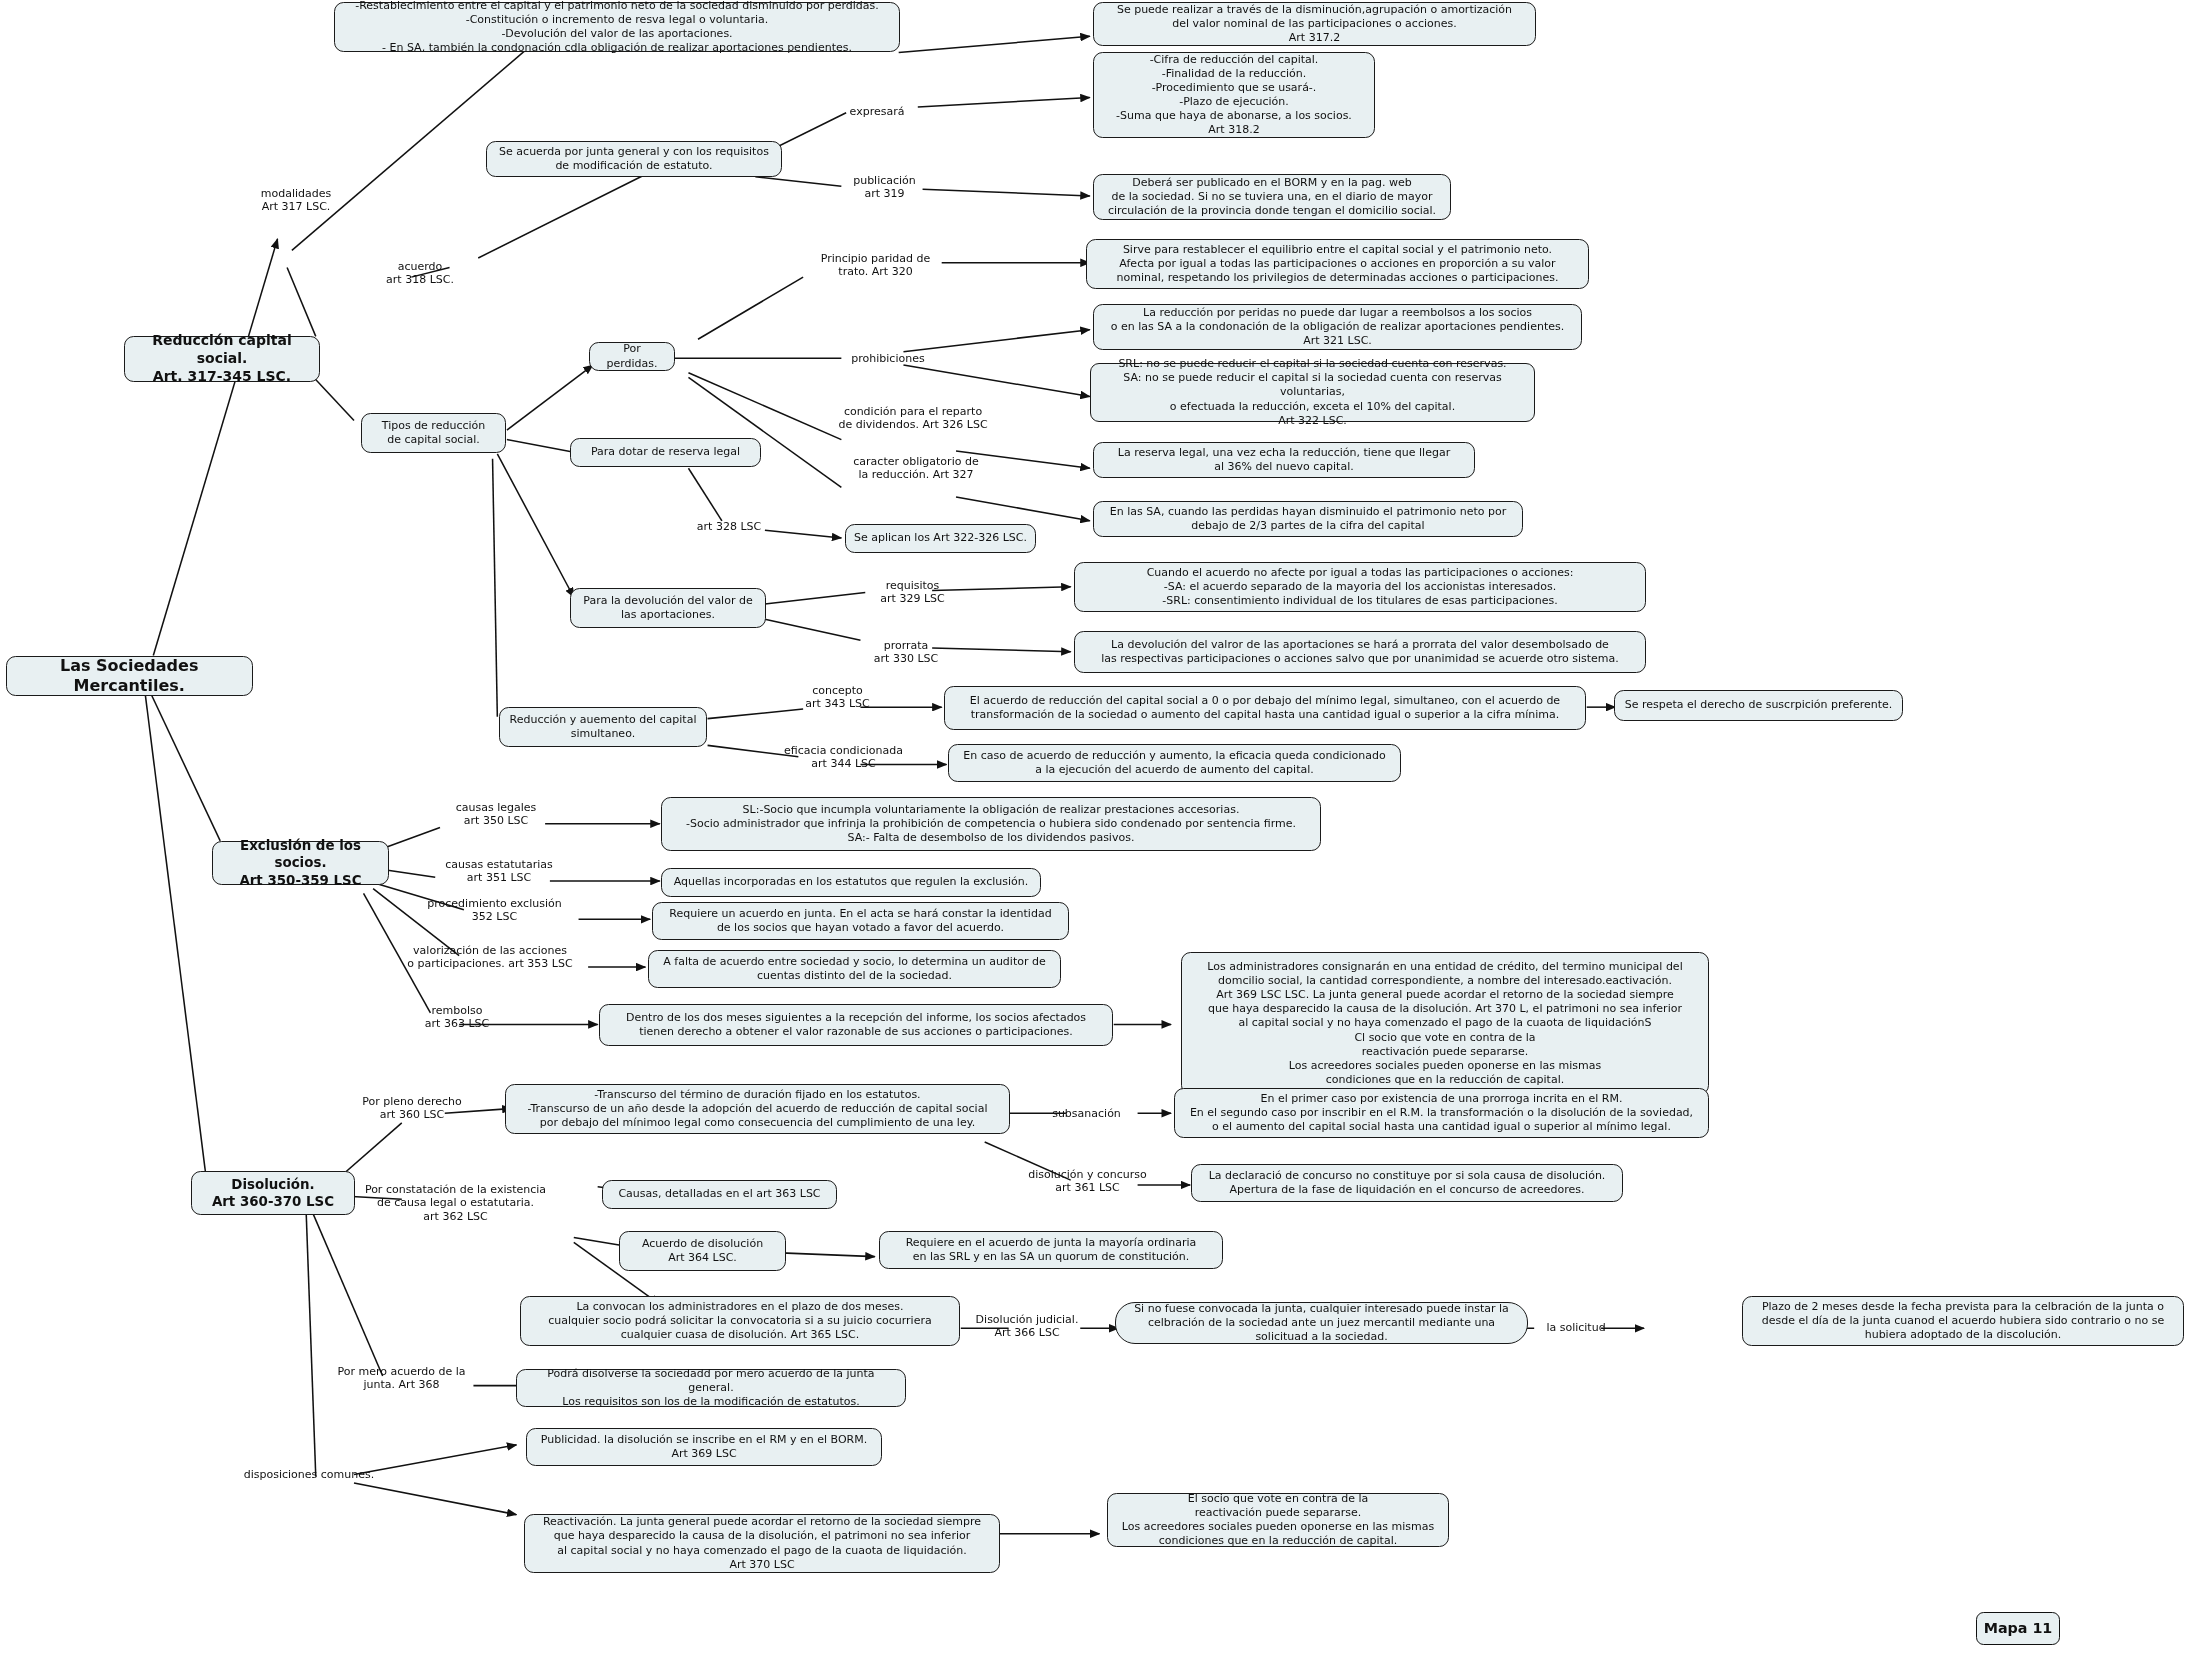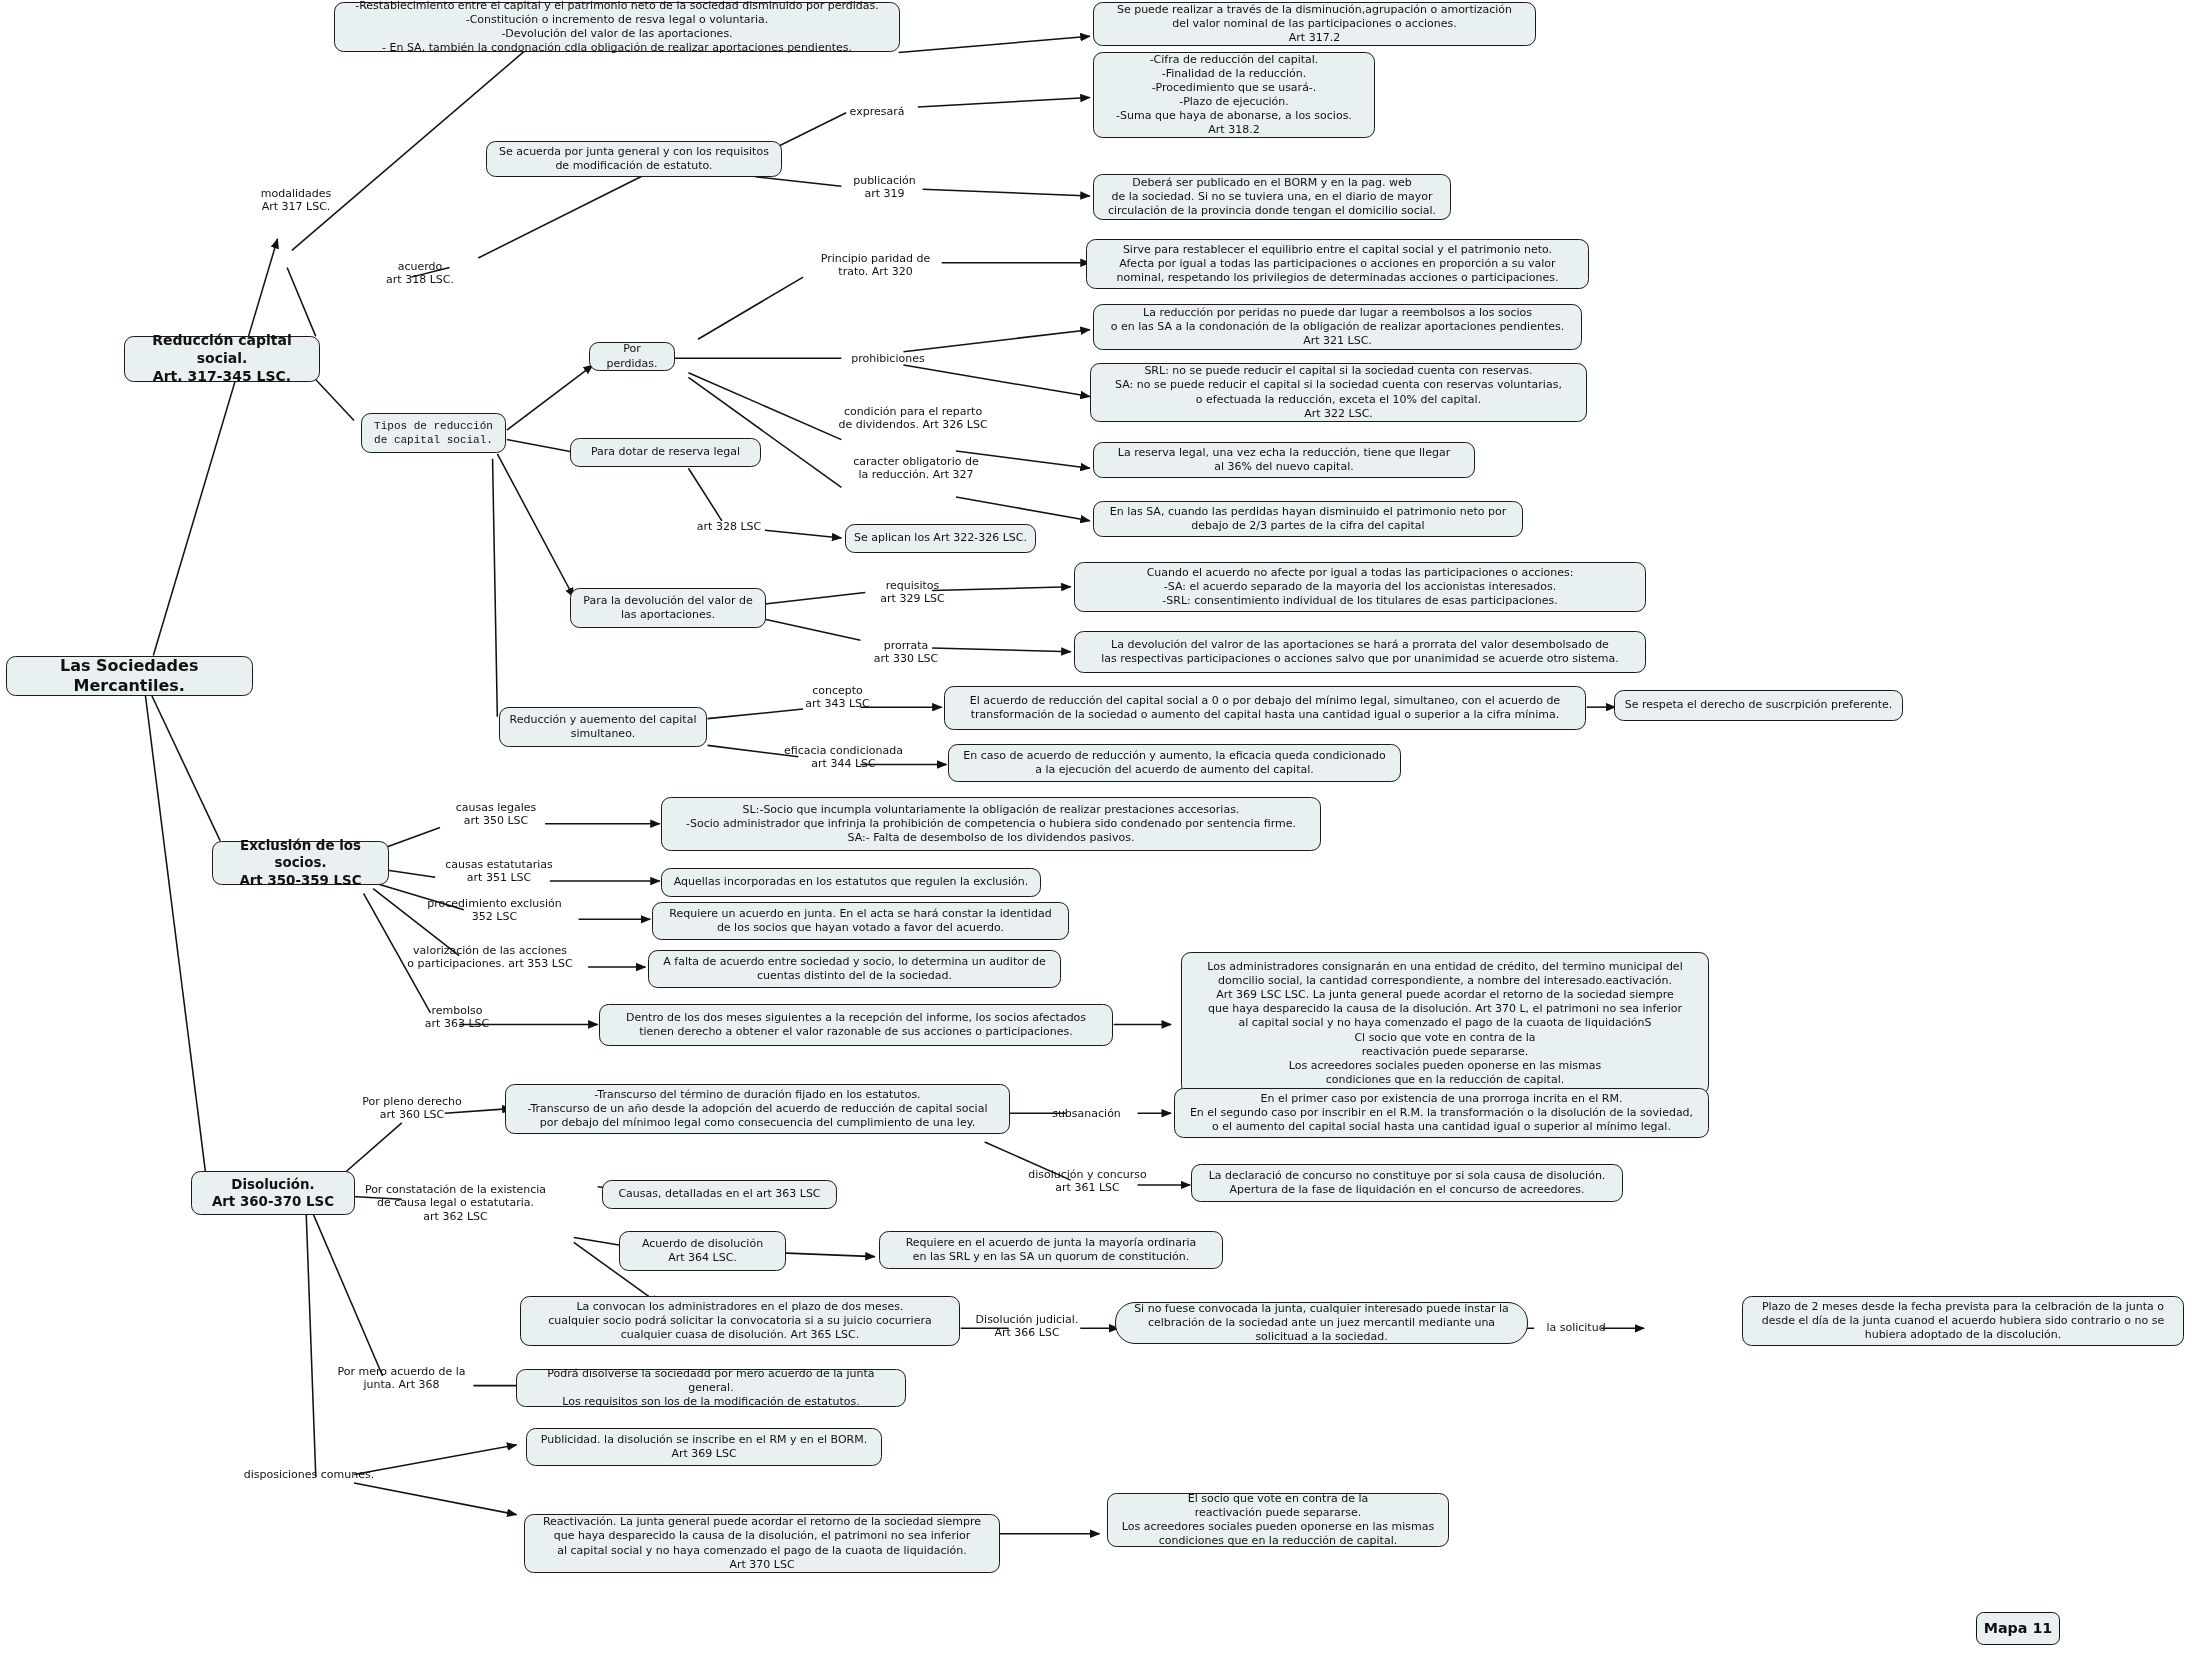--- a/index.html
+++ b/index.html
@@ -198,34 +198,34 @@
 -Finalidad de la reducción.
 -Procedimiento que se usará-.
 -Plazo de ejecución.
 -Suma que haya de abonarse, a los socios.
 Art 318.2</div>
 
   <div class="node" style="left:1093px; top:174px; width:358px; height:46px; font-size:11px;">Deberá ser publicado en el BORM y en la pag. web
 de la sociedad. Si no se tuviera una, en el diario de mayor
 circulación de la provincia donde tengan el domicilio social.</div>
 
-  <div class="node" style="left:361px; top:413px; width:145px; height:40px; font-size:11px;font-family:Liberation Mono, monospace;">Tipos de reducción
+  <div class="node" style="left:361px; top:413px; width:145px; height:40px; font-size:11px;">Tipos de reducción
 de capital social.</div>
 
   <div class="node" style="left:589px; top:342px; width:86px; height:29px; font-size:11px;">Por perdidas.</div>
 
   <div class="node" style="left:1086px; top:239px; width:503px; height:50px; font-size:11px;">Sirve para restablecer el equilibrio entre el capital social y el patrimonio neto.
 Afecta por igual a todas las participaciones o acciones en proporción a su valor
 nominal, respetando los privilegios de determinadas acciones o participaciones.</div>
 
   <div class="node" style="left:1093px; top:304px; width:489px; height:46px; font-size:11px;">La reducción por peridas no puede dar lugar a reembolsos a los socios
 o en las SA a la condonación de la obligación de realizar aportaciones pendientes.
 Art 321 LSC.</div>
 
-  <div class="node" style="left:1090px; top:363px; width:497px; height:59px; font-size:11px;">SRL: no se puede reducir el capital si la sociedad cuenta con reservas.
+  <div class="node" style="left:1090px; top:363px; width:445px; height:59px; font-size:11px;border-radius:9px;">SRL: no se puede reducir el capital si la sociedad cuenta con reservas.
 SA: no se puede reducir el capital si la sociedad cuenta con reservas voluntarias,
 o efectuada la reducción, exceta el 10% del capital.
 Art 322 LSC.</div>
 
   <div class="node" style="left:1093px; top:442px; width:382px; height:36px; font-size:11px;">La reserva legal, una vez echa la reducción, tiene que llegar
 al 36% del nuevo capital.</div>
 
   <div class="node" style="left:1093px; top:501px; width:430px; height:36px; font-size:11px;">En las SA, cuando las perdidas hayan disminuido el patrimonio neto por
 debajo de 2/3 partes de la cifra del capital</div>
 

